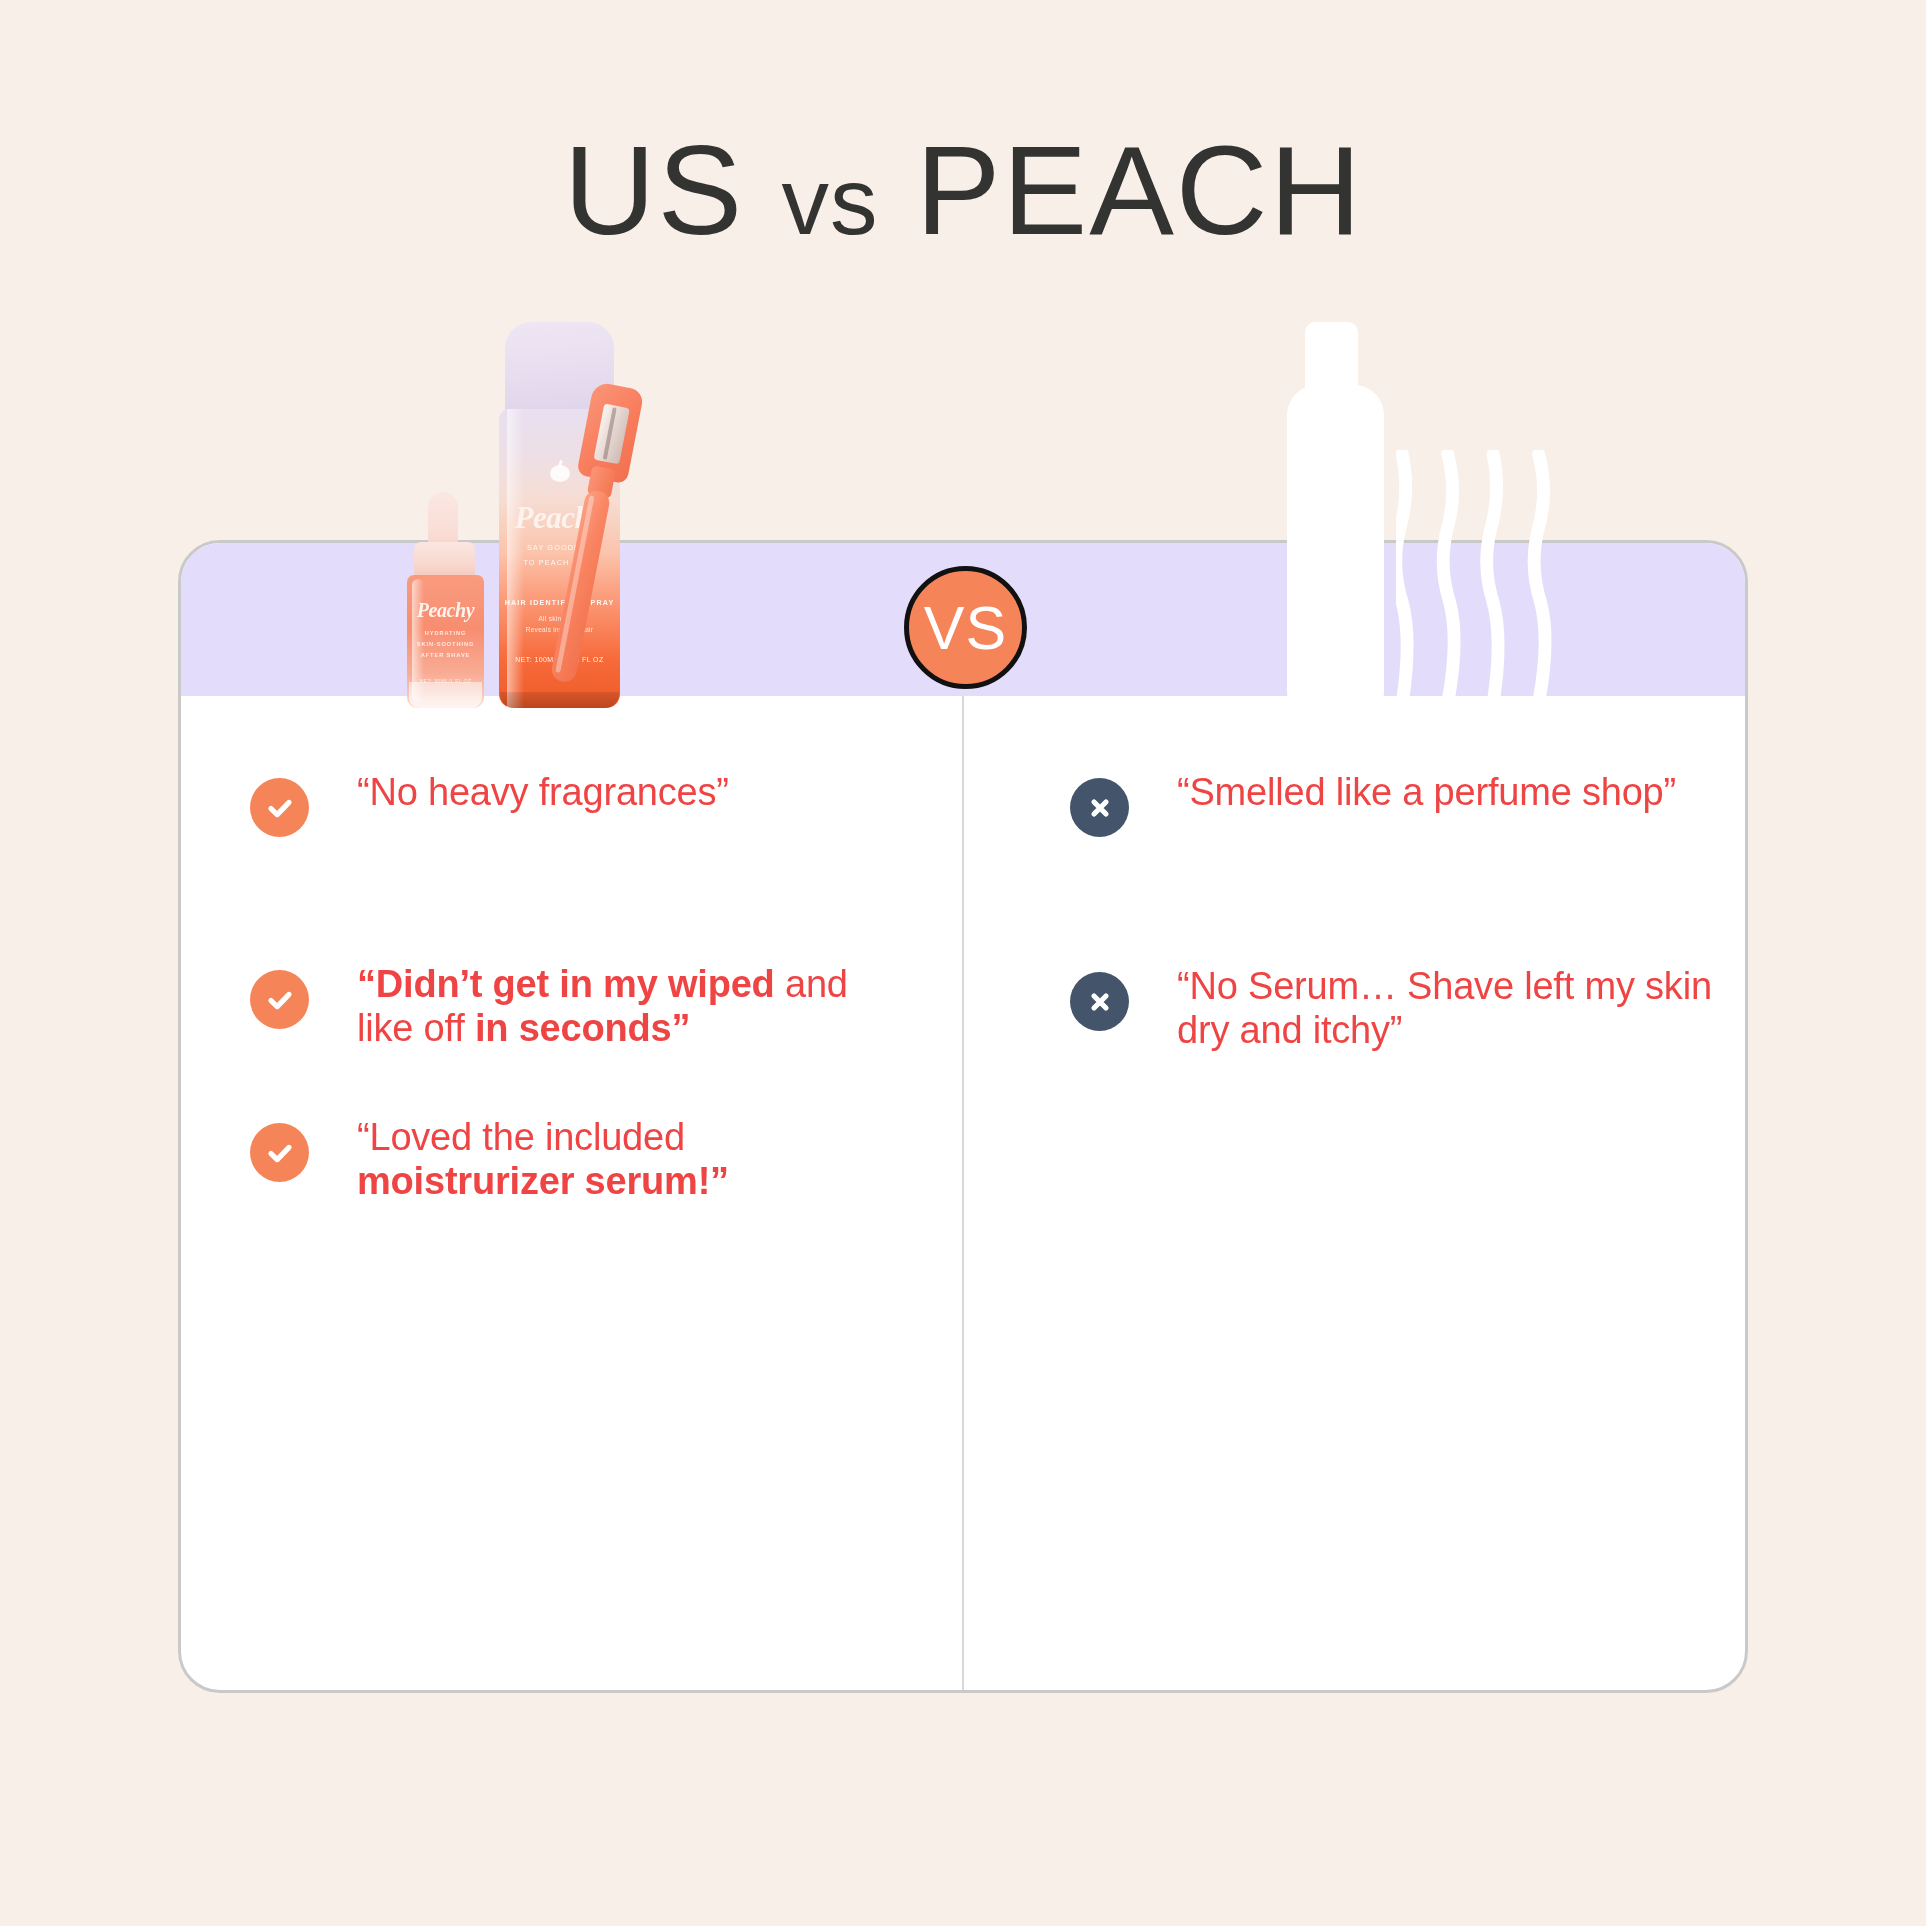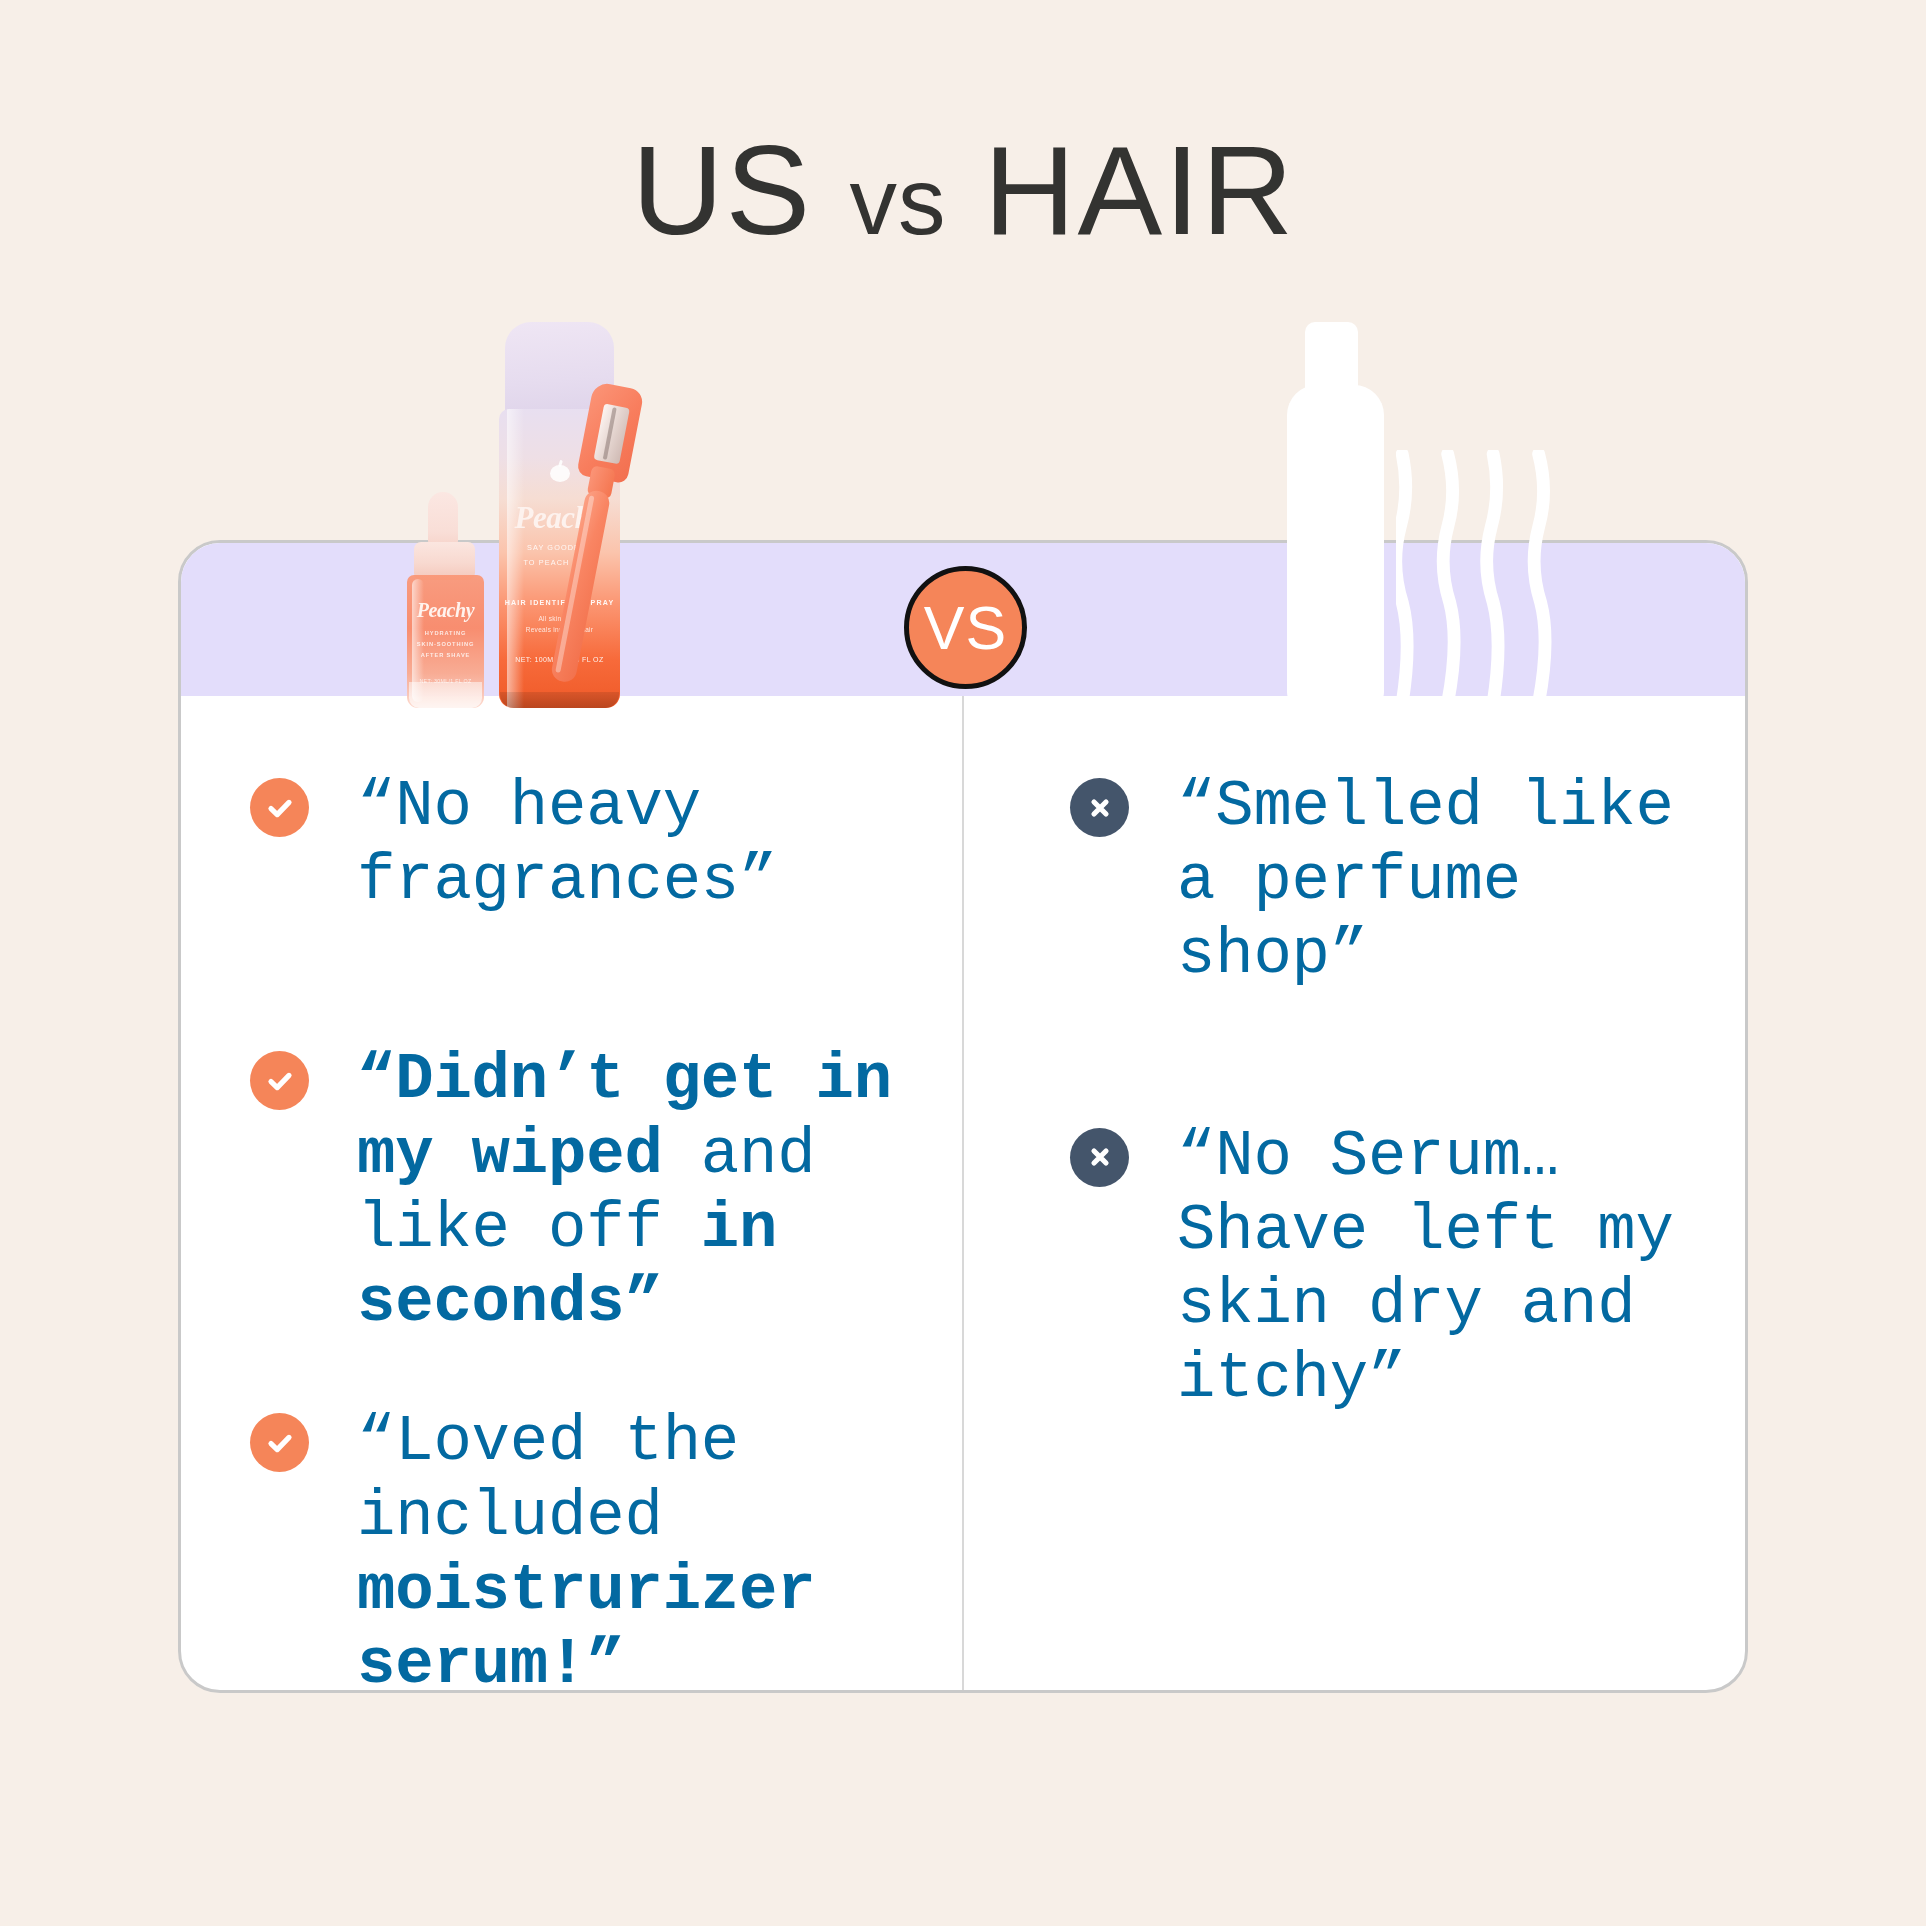--- a/index.html
+++ b/index.html
@@ -106,27 +106,26 @@
     align-items: center;
     justify-content: center;
     margin-top: 8px;
     margin-right: 48px;
   }
   .badge.check { background: #f58559; }
   .badge.cross { background: #44556b; }
   .badge svg { display: block; }
 
   .row-text {
-    font-size: 64px;
+    font-size: 38px;
     line-height: 1.16;
-    color: #0369a1;
+    color: #ef4444;
     font-weight: 400;
     letter-spacing: -0.2px;
     max-width: 554px;
-    font-family: Liberation Mono, monospace;
   }
   .row-text b { font-weight: 700; }
 
   
   .vs-badge {
     position: absolute;
     left: 904px;
     top: 566px;
     width: 123px;
     height: 123px;
@@ -491,21 +490,21 @@
     left: 1396px;
     top: 450px;
     width: 218px;
     height: 257px;
   }
 </style>
 </head>
 <body>
 
 <div class="page-title">
-  <span>US</span><span>&nbsp;</span><span class="tt-vs">vs</span><span>&nbsp;</span><span>HAIR</span>
+  <span>US</span><span>&nbsp;</span><span class="tt-vs">vs</span><span>&nbsp;</span><span>PEACH</span>
 </div>
 
 <div class="compare-card">
   <div class="card-band"></div>
   <div class="card-divider"></div>
 
   <div class="columns">
 
     <div class="col col-left">
 

